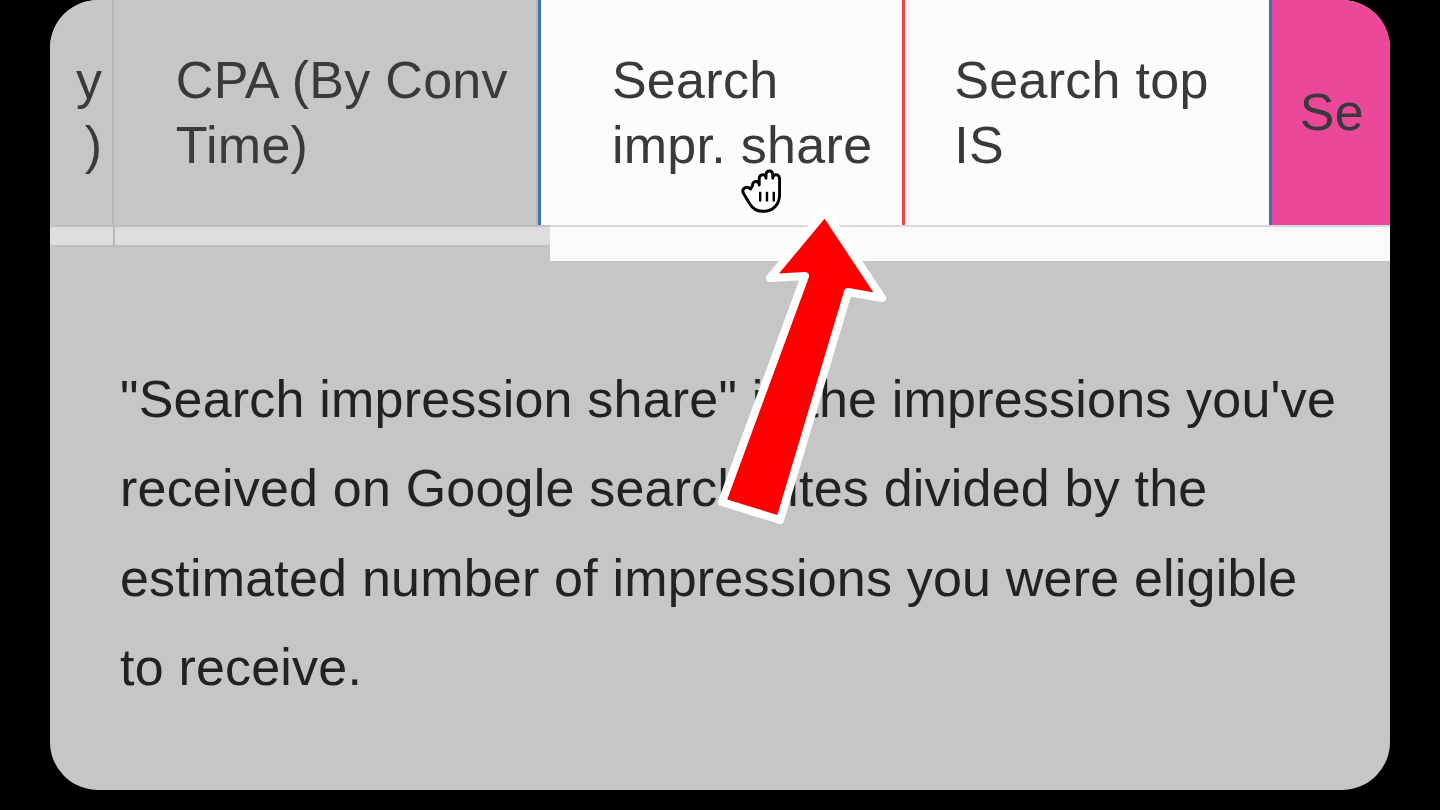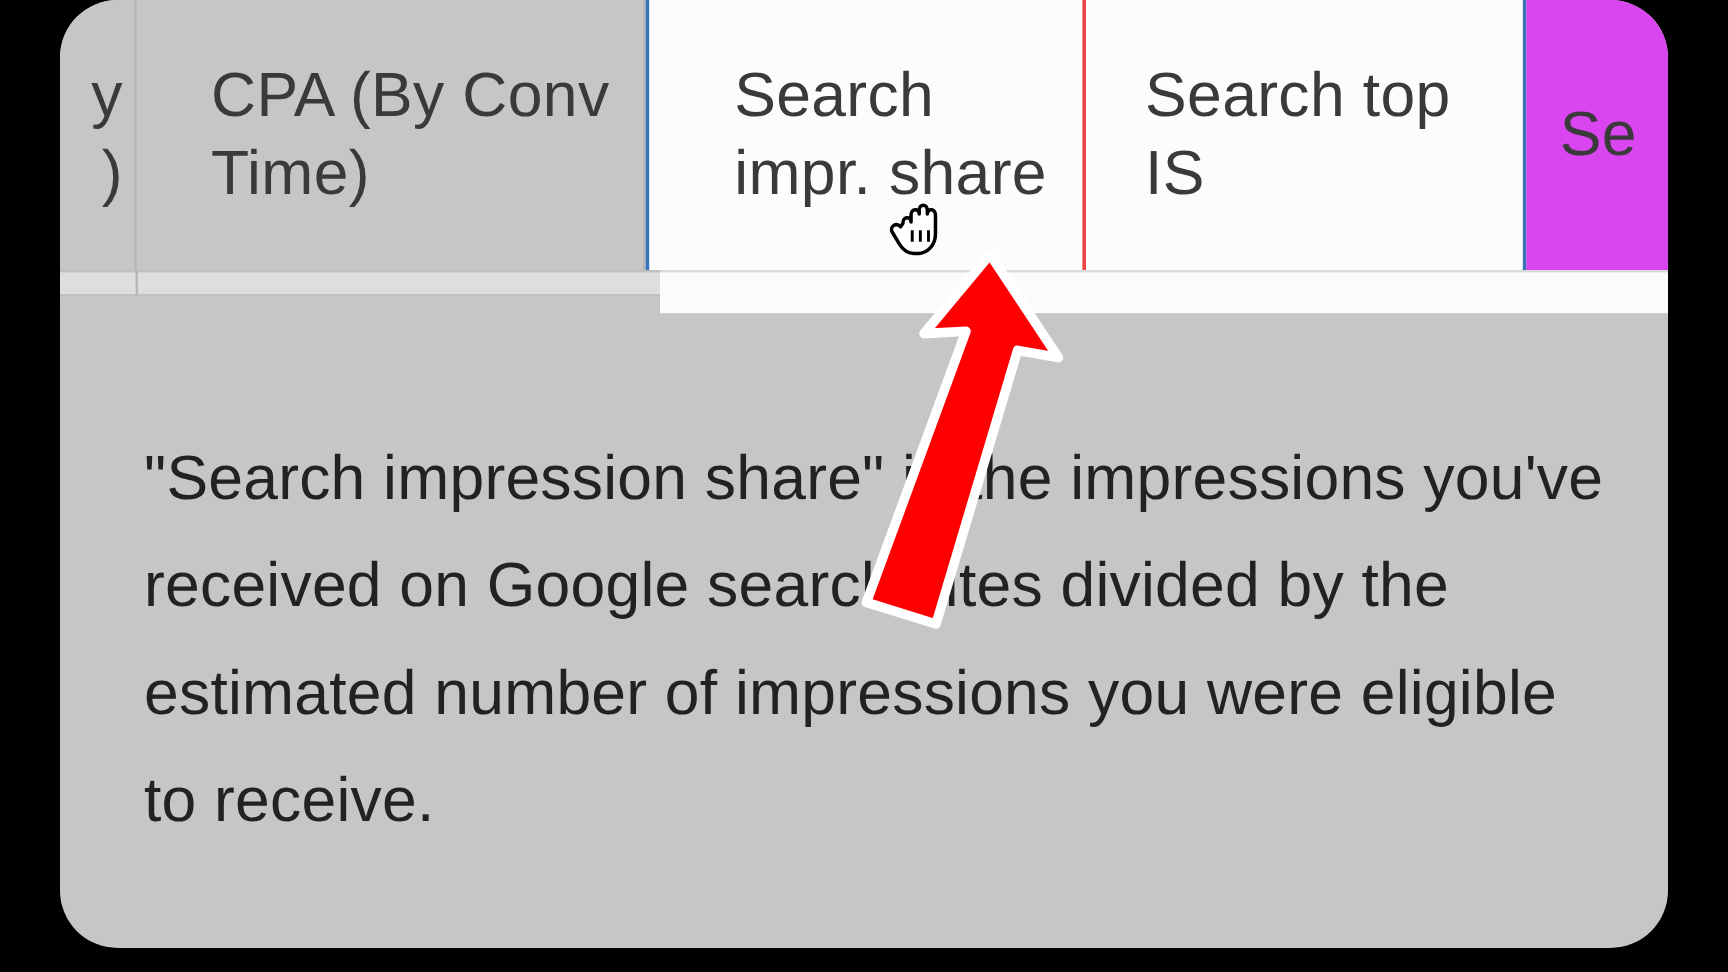--- a/index.html
+++ b/index.html
@@ -70,21 +70,21 @@
   .col-top-is {
     width: 375px;
     background: #fcfcfc;
     border-right: 3px solid #3b73b8;
     justify-content: flex-end;
     padding-right: 60px;
   }
 
   .col-partial-right {
     flex: 1;
-    background: #d946ef;
+    background: #ec4899;
     justify-content: flex-start;
     padding-left: 28px;
     border-right: none;
   }
 
   .col span {
     color: #3a3a3a;
     font-size: 52px;
     line-height: 1.25;
     text-align: left;

